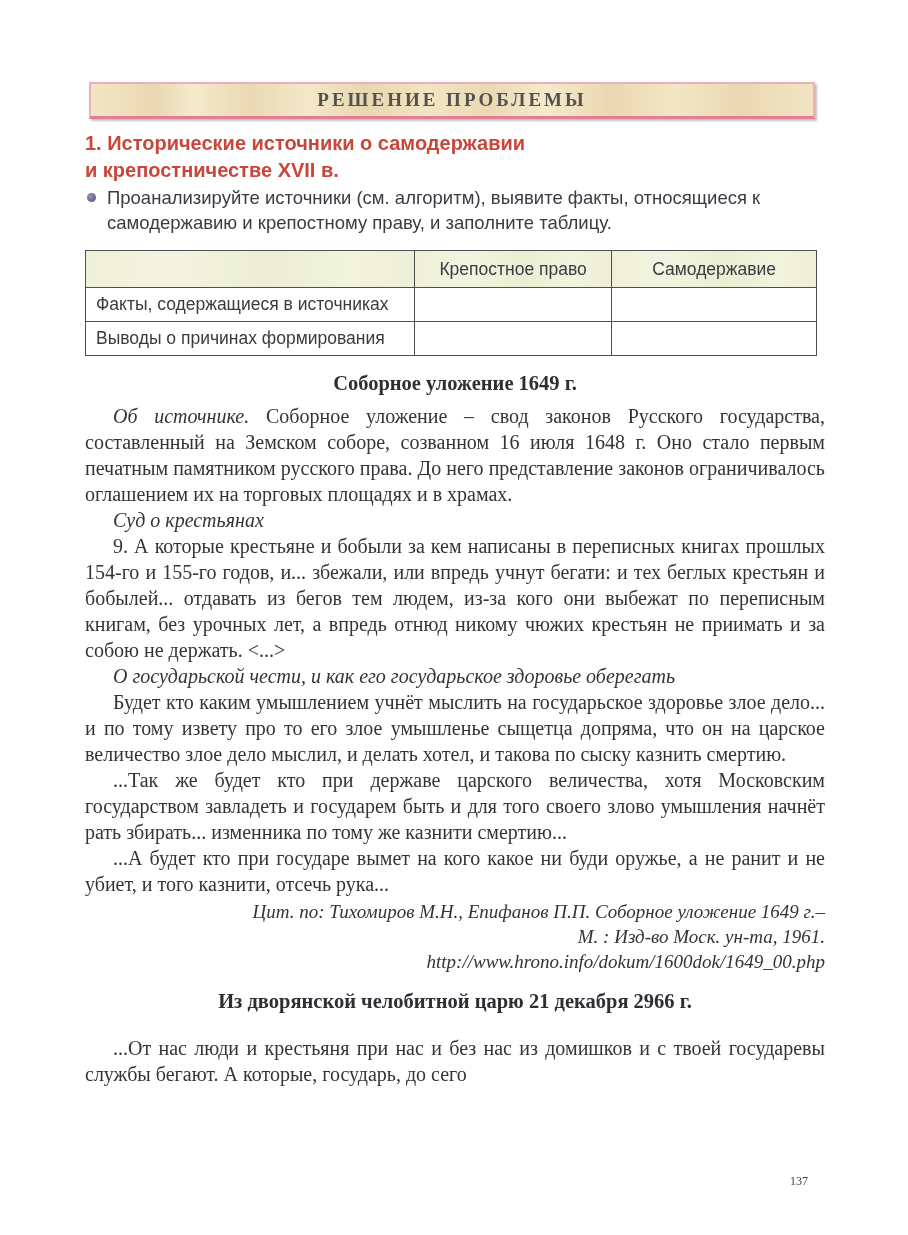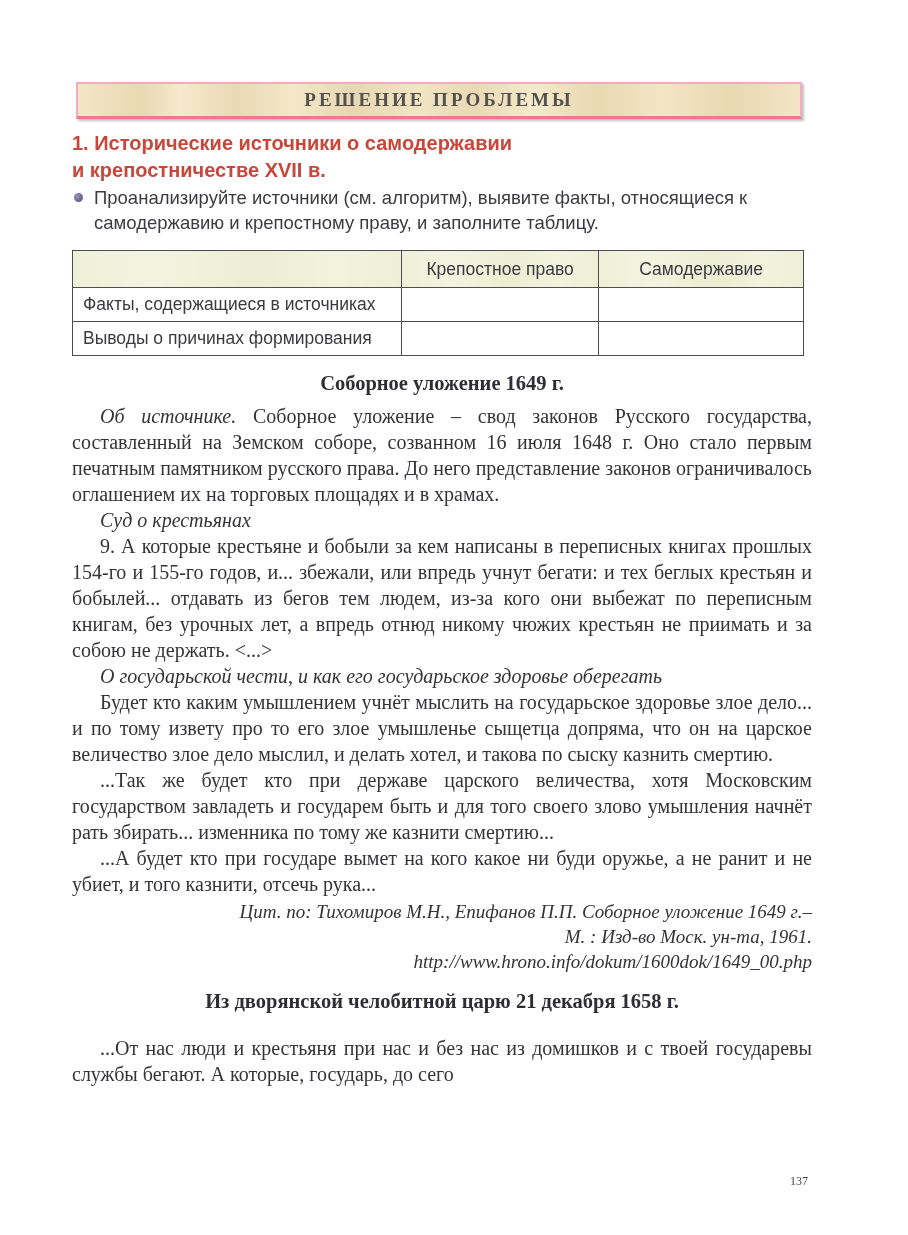--- a/index.html
+++ b/index.html
@@ -6,21 +6,21 @@
   body{
     width:908px;height:1235px;
     background:#ffffff;
     position:relative;
     overflow:hidden;
     font-family:"Liberation Serif", serif;
     color:#33333a;
   }
   .content{
     position:absolute;
-    left:72px; top:0;
+    left:85px; top:0;
     width:740px;
   }
 
   
   .banner{
     margin-top:82px;
     margin-left:4px;
     width:722px;
     height:32px;
     background:
@@ -194,21 +194,21 @@
   <p class="body-par">...Так же будет кто при державе царского величества, хотя Московским государством завладеть и государем быть и для того своего злово умышления начнёт рать збирать... изменника по тому же казнити смертию...</p>
 
   <p class="body-par">...А будет кто при государе вымет на кого какое ни буди оружье, а не ранит и не убиет, и того казнити, отсечь рука...</p>
 
   <div class="citation">
     <div>Цит. по: Тихомиров М.Н., Епифанов П.П. Соборное уложение 1649 г.–</div>
     <div>М. : Изд-во Моск. ун-та, 1961.</div>
     <div>http://www.hrono.info/dokum/1600dok/1649_00.php</div>
   </div>
 
-  <div class="doc-title">Из дворянской челобитной царю 21 декабря 1658 г.</div>
+  <div class="doc-title">Из дворянской челобитной царю 21 декабря 2966 г.</div>
 
 
   <div class="gap"></div>
 
   <p class="body-par">...От нас люди и крестьяня при нас и без нас из домишков и с твоей государевы службы бегают. А которые, государь, до сего</p>
 
 </div>
 
 <div class="page-number">137</div>
 

